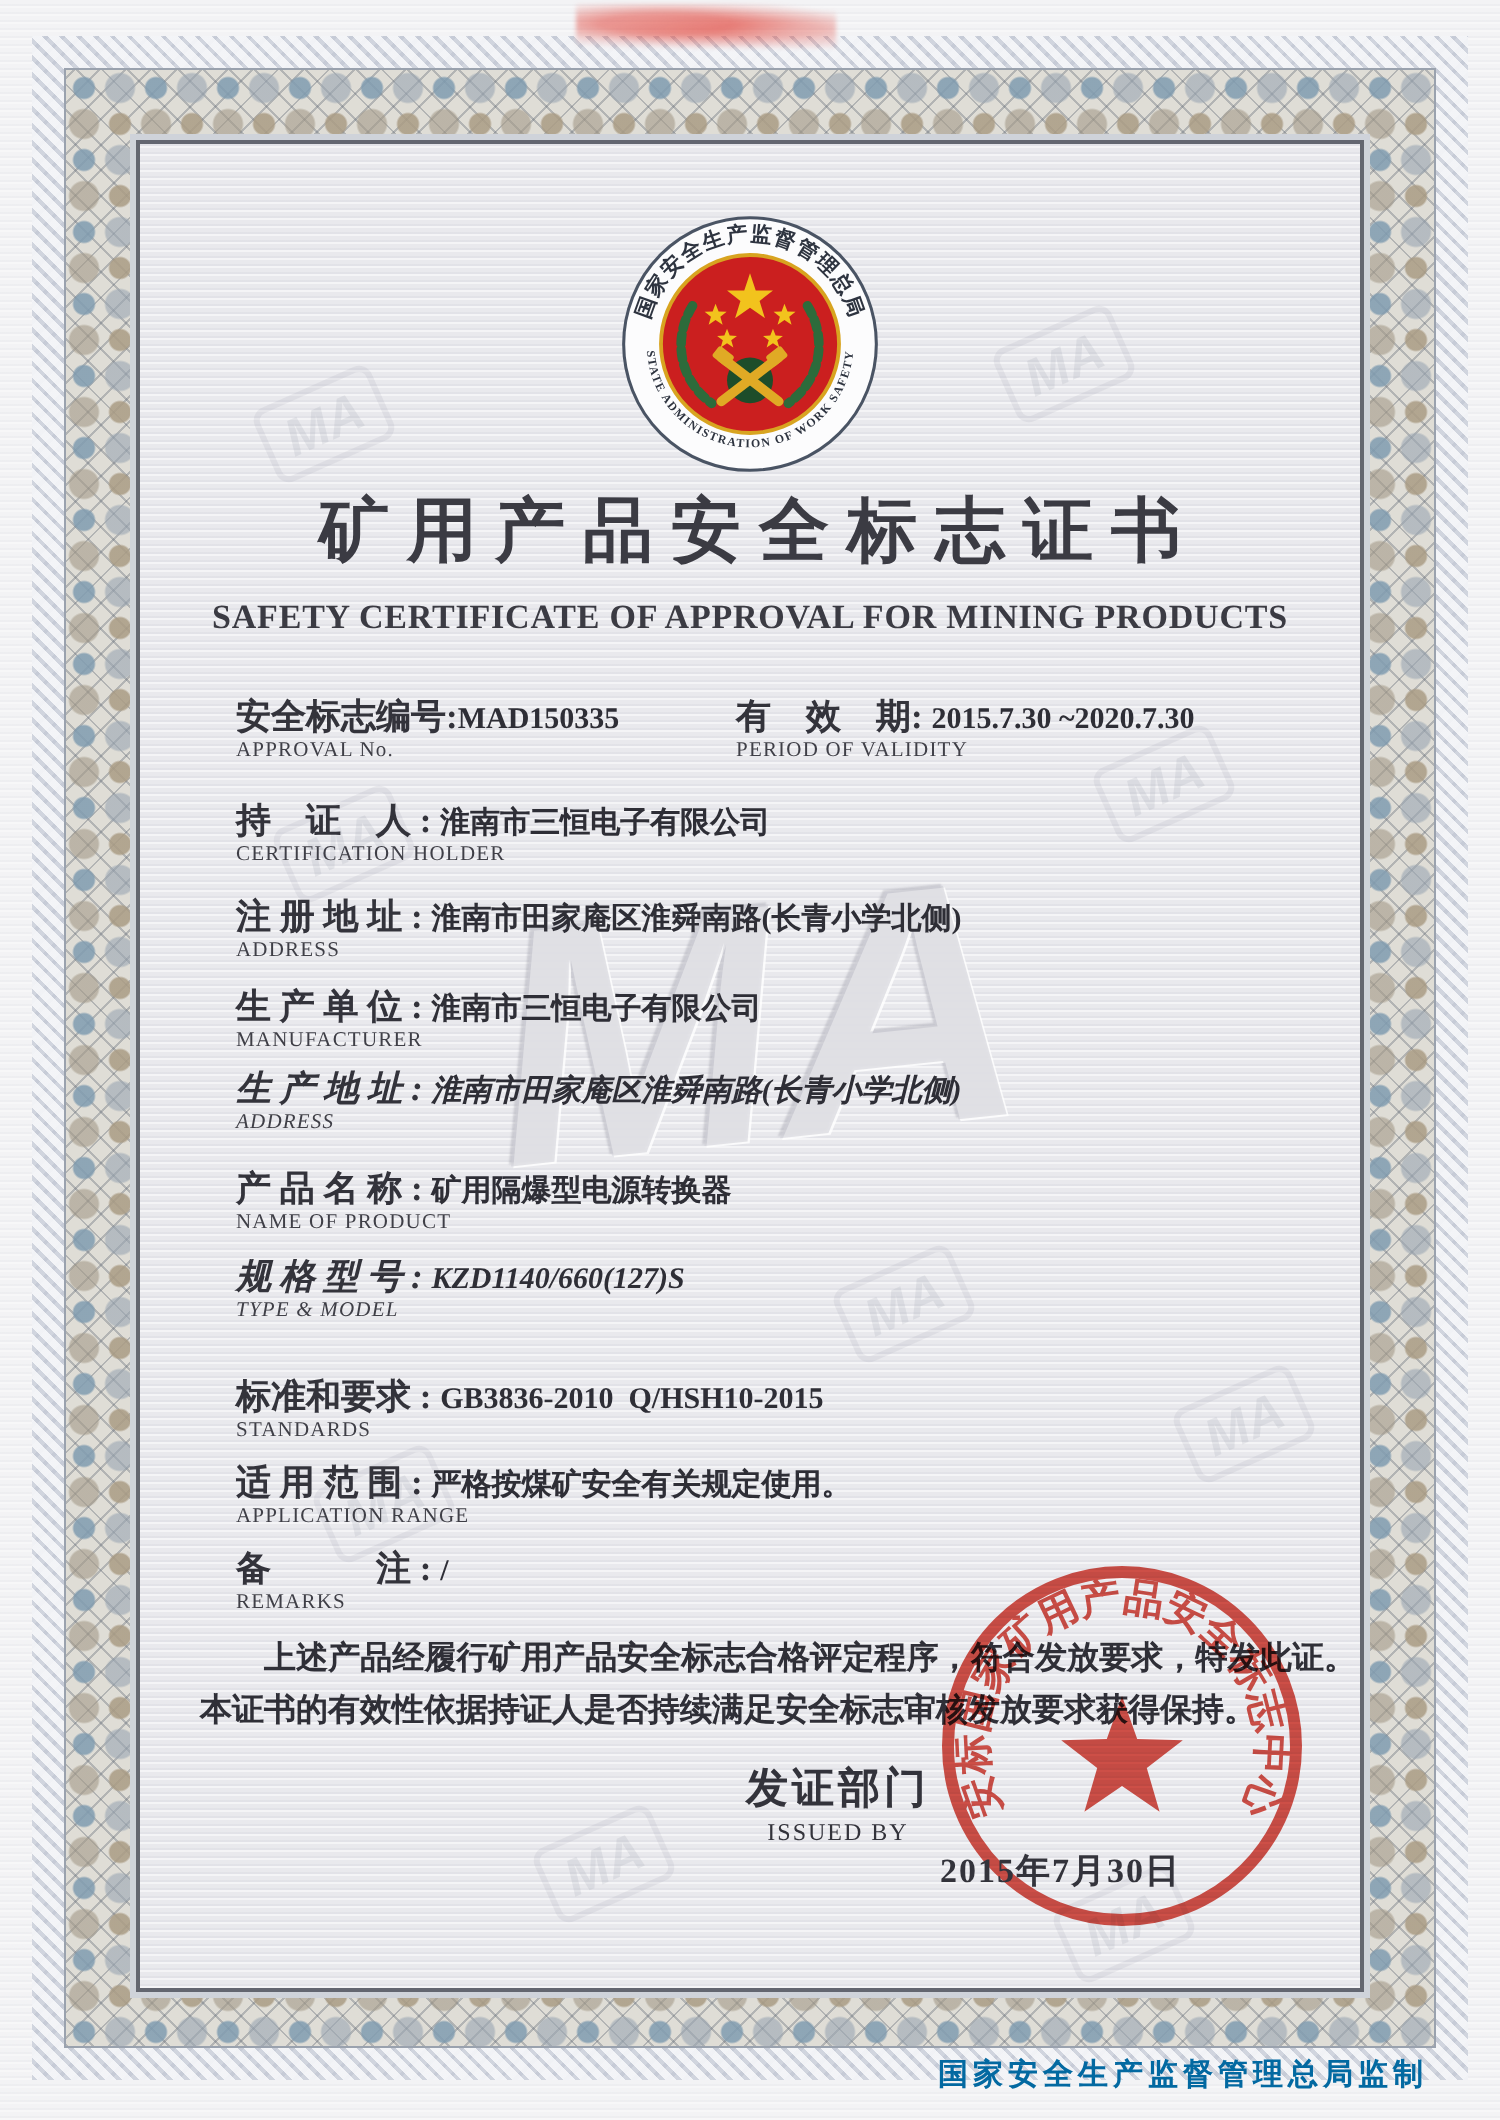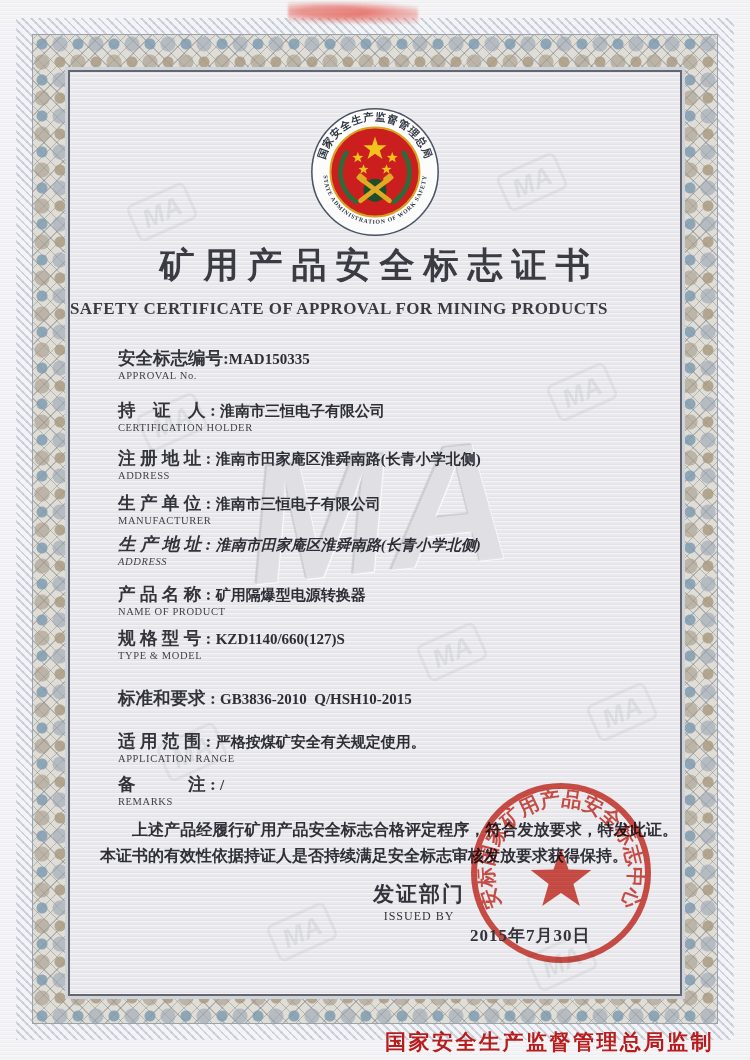--- a/index.html
+++ b/index.html
@@ -80,21 +80,21 @@
   }
 
   .emblem{ position:absolute; left:50%; top:33px; transform:translateX(-50%); }
 
   .title{
     position:absolute; left:0; right:0; top:170px; text-align:center;
     font-size:35px; font-weight:bold; letter-spacing:9px; color:#3b3b43;
     white-space:nowrap; text-indent:9px;
   }
   .subtitle{
-    position:absolute; left:0; right:0; top:227px; text-align:left;
+    position:absolute; left:0; right:0; top:227px; text-align:center;
     font-size:17px; font-weight:bold; letter-spacing:.4px; color:#3b3b43;
   }
 
   .row{ position:absolute; left:48px; color:#33333b; white-space:nowrap; }
   .zh-label{ font-size:17.5px; font-weight:bold; white-space:pre; }
   .value{ font-size:15px; font-weight:bold; white-space:pre; color:#2e2e36; }
   .en-label{
     font-size:10.5px; letter-spacing:.6px; color:#3f3f47; margin-top:0;
     font-family:"Liberation Serif","DejaVu Serif",serif; white-space:pre;
   }
@@ -112,21 +112,21 @@
 
   .seal{ position:absolute; left:396px; top:706px; mix-blend-mode:multiply; opacity:.88; }
 
   .issue-date{
     position:absolute; left:400px; top:852px; font-size:17px; font-weight:bold;
     color:#33333b; letter-spacing:1px; white-space:nowrap;
   }
 
   .footer{
     position:absolute; right:36px; top:1028px;
-    font-size:21px; font-weight:bold; letter-spacing:2.5px; color:#b91c1c;
+    font-size:15px; font-weight:bold; letter-spacing:2.5px; color:#0369a1;
     white-space:nowrap;
   }
 </style>
 </head>
 <body>
 
 <div class="cert">
 
   <div class="band-lace"></div>
   <div class="band-guilloche"></div>
@@ -174,20 +174,24 @@
       <rect x="79" y="73" width="10" height="7" rx="1.5" transform="rotate(-38 84 76.5)" fill="#e0aa25"></rect>
     </svg>
 
     <div class="title">矿用产品安全标志证书</div>
     <div class="subtitle">SAFETY CERTIFICATE OF APPROVAL FOR MINING PRODUCTS</div>
 
     <div class="row" style="top:274px;">
       <span class="zh-label">安全标志编号:</span><span class="value">MAD150335</span>
       <div class="en-label">APPROVAL No.</div>
     </div>
+    <div class="row col-right" style="top:274px;">
+      <span class="zh-label">有　效　期: </span><span class="value">2015.7.30 ~2020.7.30</span>
+      <div class="en-label">PERIOD OF VALIDITY</div>
+    </div>
 
     <div class="row" style="top:326px;">
       <span class="zh-label">持　证　人 : </span><span class="value">淮南市三恒电子有限公司</span>
       <div class="en-label">CERTIFICATION HOLDER</div>
     </div>
 
     <div class="row" style="top:374px;">
       <span class="zh-label">注 册 地 址 : </span><span class="value">淮南市田家庵区淮舜南路(长青小学北侧)</span>
       <div class="en-label">ADDRESS</div>
     </div>
@@ -200,27 +204,28 @@
     <div class="row" style="top:460px;font-style:italic;">
       <span class="zh-label">生 产 地 址 : </span><span class="value">淮南市田家庵区淮舜南路(长青小学北侧)</span>
       <div class="en-label">ADDRESS</div>
     </div>
 
     <div class="row" style="top:510px;">
       <span class="zh-label">产 品 名 称 : </span><span class="value">矿用隔爆型电源转换器</span>
       <div class="en-label">NAME OF PRODUCT</div>
     </div>
 
-    <div class="row" style="top:554px;">
+    <div class="row" style="top:554px;font-style:italic;">
       <span class="zh-label">规 格 型 号 : </span><span class="value">KZD1140/660(127)S</span>
       <div class="en-label">TYPE &amp; MODEL</div>
     </div>
 
     <div class="row" style="top:614px;">
       <span class="zh-label">标准和要求 : </span><span class="value">GB3836-2010  Q/HSH10-2015</span>
+      <div class="en-label">STANDARDS</div>
     </div>
 
     <div class="row" style="top:700px;">
       <span class="zh-label">备　　　注 : </span><span class="value">/</span>
       <div class="en-label">REMARKS</div>
     </div>
 
     <div class="row" style="top:657px;">
       <span class="zh-label">适 用 范 围 : </span><span class="value">严格按煤矿安全有关规定使用。</span>
       <div class="en-label">APPLICATION RANGE</div>

